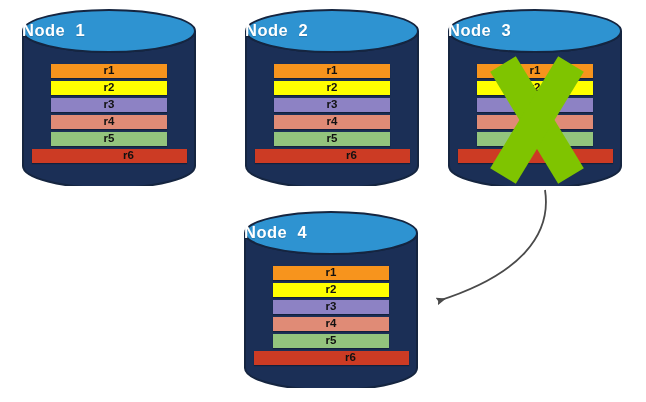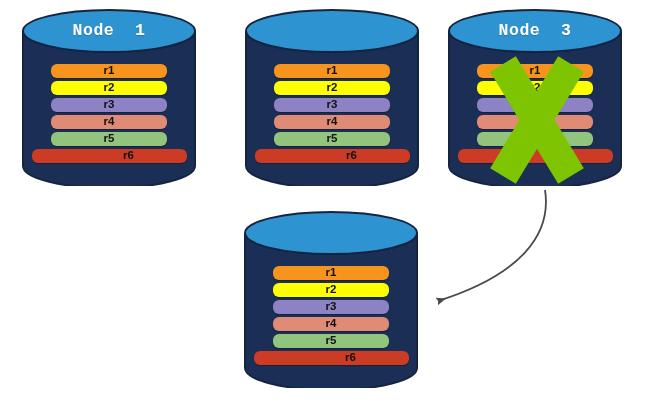--- a/index.html
+++ b/index.html
@@ -20,39 +20,38 @@
   }
   .node-svg {
     position: absolute;
     left: 0;
     top: 0;
   }
   .node-title {
     position: absolute;
     left: 0;
     width: 100%;
-    text-align: center;
+    text-align: left;
     color: #ffffff;
     font-weight: bold;
     font-size: 16.5px;
     letter-spacing: 0.5px;
     white-space: pre;
     text-shadow: 0 1px 1px rgba(0,0,0,0.18);
-    font-family: Liberation Mono, monospace;
   }
   .records {
     position: absolute;
     left: 0;
     width: 100%;
   }
   .record {
     position: relative;
     height: 14px;
     margin: 0 auto 3px auto;
-    border-radius: 6px;
+    border-radius: 0;
     box-shadow: 0 1px 1px rgba(0,0,0,0.30);
     display: flex;
     align-items: center;
     justify-content: center;
   }
   .record:last-child {
     margin-bottom: 0;
     padding-left: 39px;
   }
   .record-label {
@@ -105,20 +104,21 @@
           <div class="record" style="background: rgb(204, 59, 36); width: 116px;">
             <span class="record-label">r6</span>
           </div>
         </div>
       </div>
       <div class="node" style="left: 245px; top: 8px; width: 174px; height: 178px;">
         <svg class="node-svg" width="174" height="178" viewBox="0 0 174 178">
           <path d="M 1 23 L 1 158 A 86 22 0 0 0 173 158 L 173 23 A 86 21 0 0 1 1 23 Z" fill="#1b2f56" stroke="#152540" stroke-width="2"></path>
           <ellipse cx="87" cy="23" rx="86" ry="21" fill="#2e93d1" stroke="#152540" stroke-width="2"></ellipse>
         </svg>
+        <div class="node-title" style="top: 13px;">Node  2</div>
         <div class="records" style="top: 56px;">
           <div class="record" style="background: rgb(247, 148, 29); width: 116px;">
             <span class="record-label">r1</span>
           </div>
           <div class="record" style="background: rgb(255, 255, 0); width: 116px;">
             <span class="record-label">r2</span>
           </div>
           <div class="record" style="background: rgb(141, 130, 196); width: 116px;">
             <span class="record-label">r3</span>
           </div>
@@ -164,20 +164,21 @@
             <line x1="16" y1="14" x2="84" y2="126" stroke="#7fc400" stroke-width="30"></line>
             <line x1="84" y1="14" x2="16" y2="126" stroke="#7fc400" stroke-width="30"></line>
           </g>
         </svg>
       </div>
       <div class="node" style="left: 244px; top: 210px; width: 174px; height: 178px;">
         <svg class="node-svg" width="174" height="178" viewBox="0 0 174 178">
           <path d="M 1 23 L 1 158 A 86 22 0 0 0 173 158 L 173 23 A 86 21 0 0 1 1 23 Z" fill="#1b2f56" stroke="#152540" stroke-width="2"></path>
           <ellipse cx="87" cy="23" rx="86" ry="21" fill="#2e93d1" stroke="#152540" stroke-width="2"></ellipse>
         </svg>
+        <div class="node-title" style="top: 13px;">Node  4</div>
         <div class="records" style="top: 56px;">
           <div class="record" style="background: rgb(247, 148, 29); width: 116px;">
             <span class="record-label">r1</span>
           </div>
           <div class="record" style="background: rgb(255, 255, 0); width: 116px;">
             <span class="record-label">r2</span>
           </div>
           <div class="record" style="background: rgb(141, 130, 196); width: 116px;">
             <span class="record-label">r3</span>
           </div>

